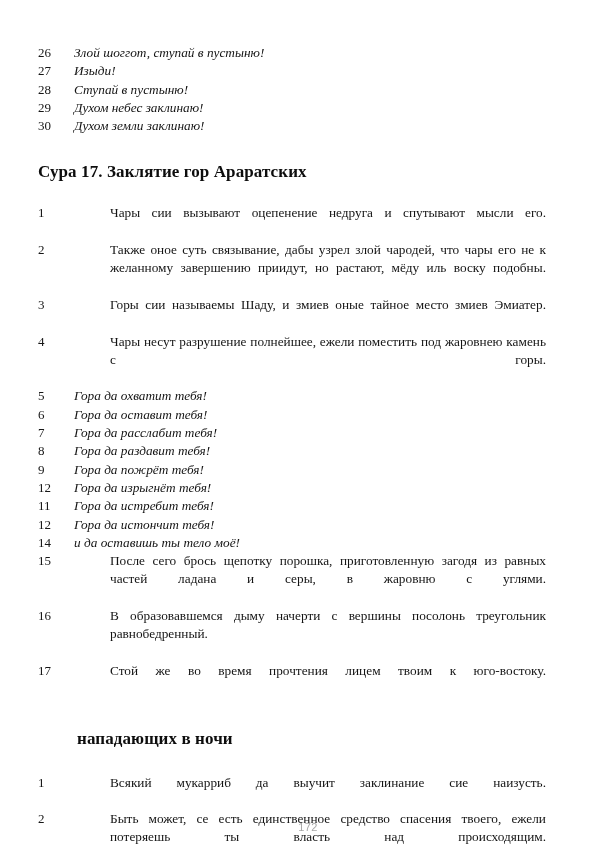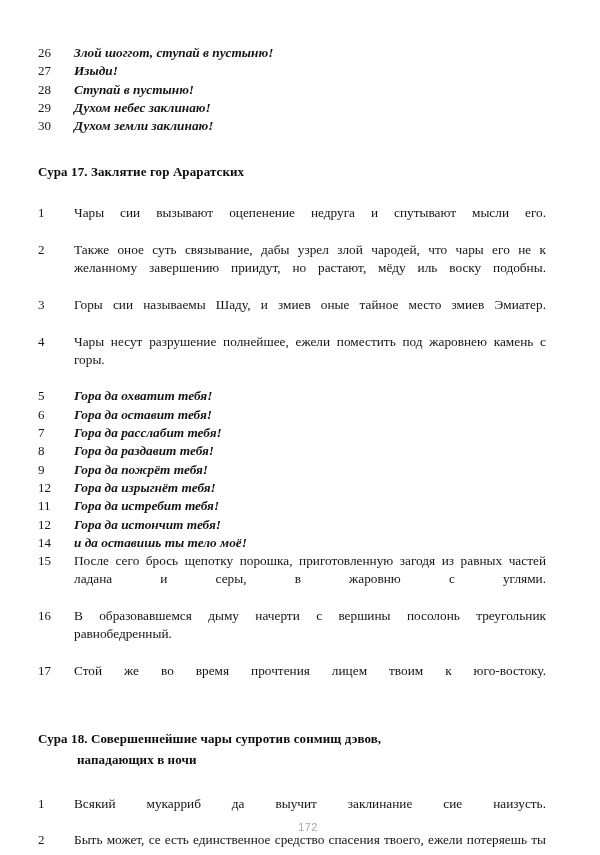--- a/index.html
+++ b/index.html
@@ -55,43 +55,43 @@
     line-height: 18.3px;
     font-style: normal;
     color: #161616;
   }
   .verse .txt {
     display: block;
   }
   .verse.italic .txt {
     font-style: italic;
     text-align: left;
-    font-weight: bold;
   }
   .verse.prose .txt {
     text-align: justify;
+    margin-left: 36px;
   }
   
   .verse.prose .txt::after {
     content: "";
     display: inline-block;
     width: 100%;
   }
 
   
   .verse-group {
     margin: 0;
   }
   .verse-group .verse + .verse {
     margin-top: 0px;
   }
 
   
   .sura-heading {
-    font-size: 13px;
+    font-size: 17px;
     line-height: 21px;
     font-weight: bold;
     color: #0d0d0d;
     margin: 0;
     letter-spacing: 0.1px;
   }
   .sura-heading .cont {
     display: block;
     padding-left: 39px;
   }
@@ -217,21 +217,20 @@
       </div>
       <div class="verse prose">
         <span class="num">17</span>
         <span class="txt">Стой же во время прочтения лицем твоим к юго-востоку.</span>
       </div>
     </div>
 
     <div class="gap-after-verses-2"></div>
 
     <h2 class="sura-heading">
-      <span>Сура 18. Совершеннейшие чары супротив сонмищ дэвов,</span>
       <span class="cont">нападающих в ночи</span>
     </h2>
 
     <div class="gap-after-heading-2"></div>
 
     <div class="verse-group">
       <div class="verse prose">
         <span class="num">1</span>
         <span class="txt">Всякий мукарриб да выучит заклинание сие наизусть.</span>
       </div>

